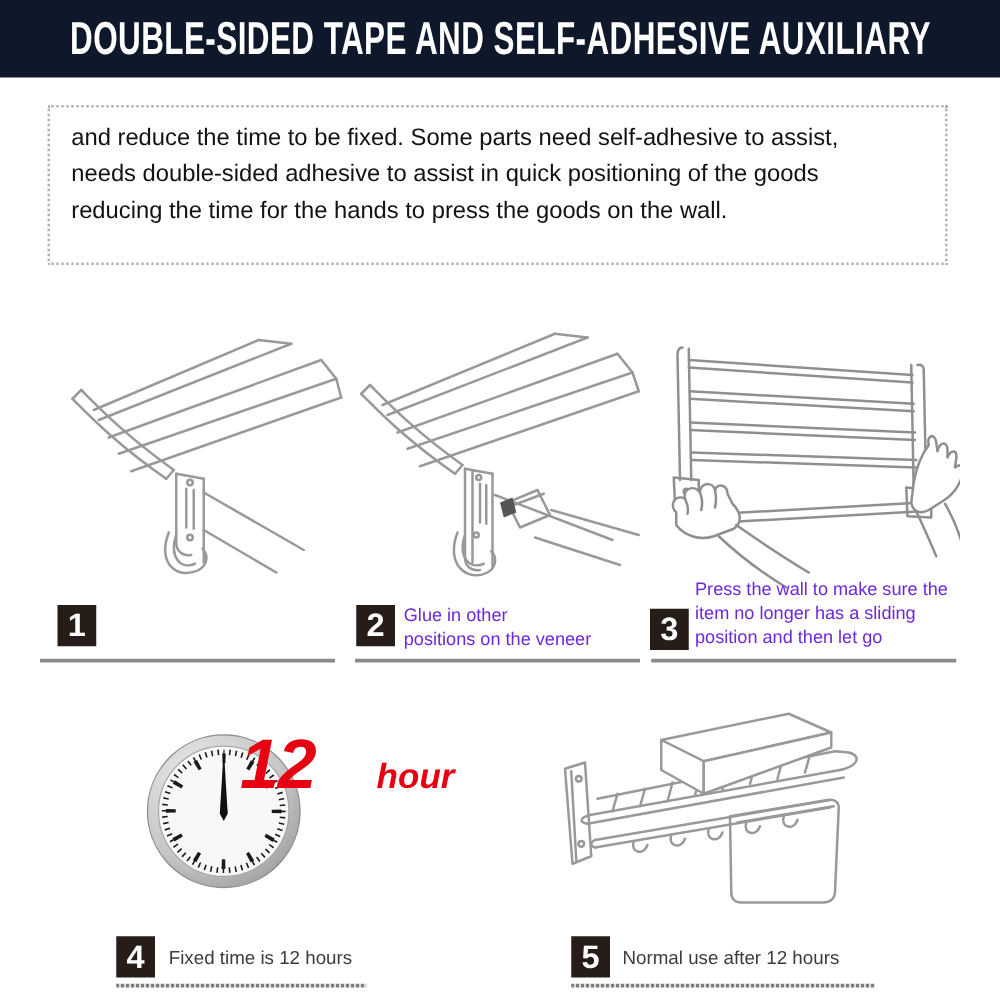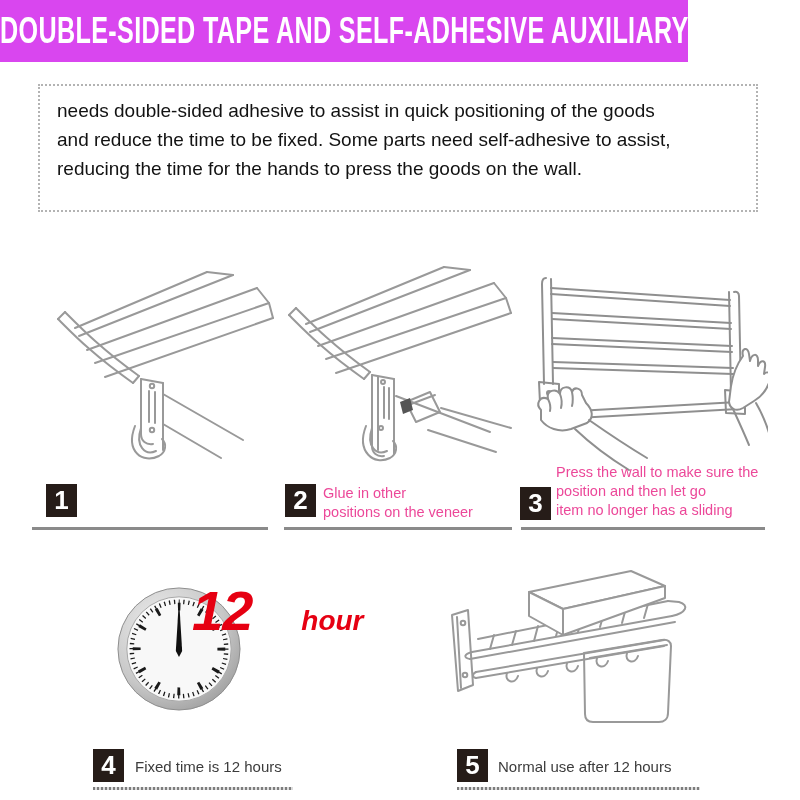--- a/index.html
+++ b/index.html
@@ -1,33 +1,33 @@
 <!DOCTYPE html>
 <html><head>
 <meta charset="utf-8">
 <style>
   html,body{margin:0;padding:0;background:#fff;}
   .page{position:relative;width:800px;height:800px;background:#fff;overflow:hidden;
         font-family:"Liberation Sans","DejaVu Sans",sans-serif;}
   
-  .banner{position:absolute;left:0;top:0;width:688px;height:62px;background:#d946ef;
+  .banner{position:absolute;left:0;top:0;width:800px;height:62px;background:#0f172a;
           display:flex;align-items:center;justify-content:center;}
   .banner-title{color:#ffffff;font-weight:bold;font-size:37px;white-space:nowrap;
                 transform:scaleX(0.68);transform-origin:center center;letter-spacing:0.5px;}
   
   .intro{position:absolute;left:38px;top:84px;width:720px;height:128px;box-sizing:border-box;
          border:2px dotted #b3b3b3;padding:10px 0 0 17px;color:#121212;font-size:19px;}
   .intro-line{white-space:nowrap;line-height:29px;}
   
   .illus{position:absolute;}
   .illus svg{display:block;}
   
   .badge{position:absolute;width:31px;height:33px;background:#261c18;color:#fff;
          font-size:26px;font-weight:bold;display:flex;align-items:center;justify-content:center;}
-  .cap{position:absolute;color:#ec4899;font-size:14.5px;}
+  .cap{position:absolute;color:#6d28d9;font-size:14.5px;}
   .cap div{line-height:19px;white-space:nowrap;}
   .cap-big{position:absolute;color:#3c3c3c;font-size:15px;white-space:nowrap;}
   .rule{position:absolute;height:3px;background:#8a8a8a;}
   .rule-dash{position:absolute;height:3px;
              background:repeating-linear-gradient(90deg,#7d7d7d 0 2px,#dcdcdc 2px 4px);}
   
   .hour-wrap{position:absolute;left:192px;top:578px;display:flex;align-items:baseline;
              color:#e60012;font-style:italic;font-weight:bold;gap:33px;}
   .hour-big{font-size:56px;letter-spacing:-1px;}
   .hour-small{font-size:28px;margin-left:16px;}
@@ -35,22 +35,22 @@
 </head>
 <body>
 
 <div class="page">
 
   <div class="banner">
     <div class="banner-title">DOUBLE-SIDED TAPE AND SELF-ADHESIVE AUXILIARY</div>
   </div>
 
   <div class="intro">
+    <div class="intro-line">and reduce the time to be fixed. Some parts need self-adhesive to assist,</div>
     <div class="intro-line">needs double-sided adhesive to assist in quick positioning of the goods</div>
-    <div class="intro-line">and reduce the time to be fixed. Some parts need self-adhesive to assist,</div>
     <div class="intro-line">reducing the time for the hands to press the goods on the wall.</div>
   </div>
 
   <div class="illus" style="left:45px;top:262px">
     <svg width="230" height="200" viewBox="0 0 230 200">
       <g stroke="#999" stroke-width="2" fill="none" stroke-linecap="round" stroke-linejoin="round">
         <path d="M30,66 L162,10"></path>
           <path d="M34,74 L188,13"></path>
           <path d="M42,88 L212,26"></path>
         <path d="M50,101 L224,41"></path>
@@ -152,22 +152,22 @@
   <div class="badge" style="left:285px;top:484px">2</div>
   <div class="cap" style="left:323px;top:484px">
     <div>Glue in other</div>
     <div>positions on the veneer</div>
   </div>
   <div class="rule" style="left:284px;top:527px;width:228px"></div>
 
   <div class="badge" style="left:520px;top:487px">3</div>
   <div class="cap" style="left:556px;top:463px">
     <div>Press the wall to make sure the</div>
+    <div>item no longer has a sliding</div>
     <div>position and then let go</div>
-    <div>item no longer has a sliding</div>
   </div>
   <div class="rule" style="left:521px;top:527px;width:244px"></div>
 
   <div class="illus" style="left:115px;top:585px">
     <svg width="128" height="128" viewBox="0 0 130 130">
       <defs>
         <radialGradient id="rimg" cx="35%" cy="30%" r="80%">
           <stop offset="0" stop-color="#ececec"></stop>
             <stop offset="0.65" stop-color="#c7c7c7"></stop>
             <stop offset="1" stop-color="#9c9c9c"></stop>

